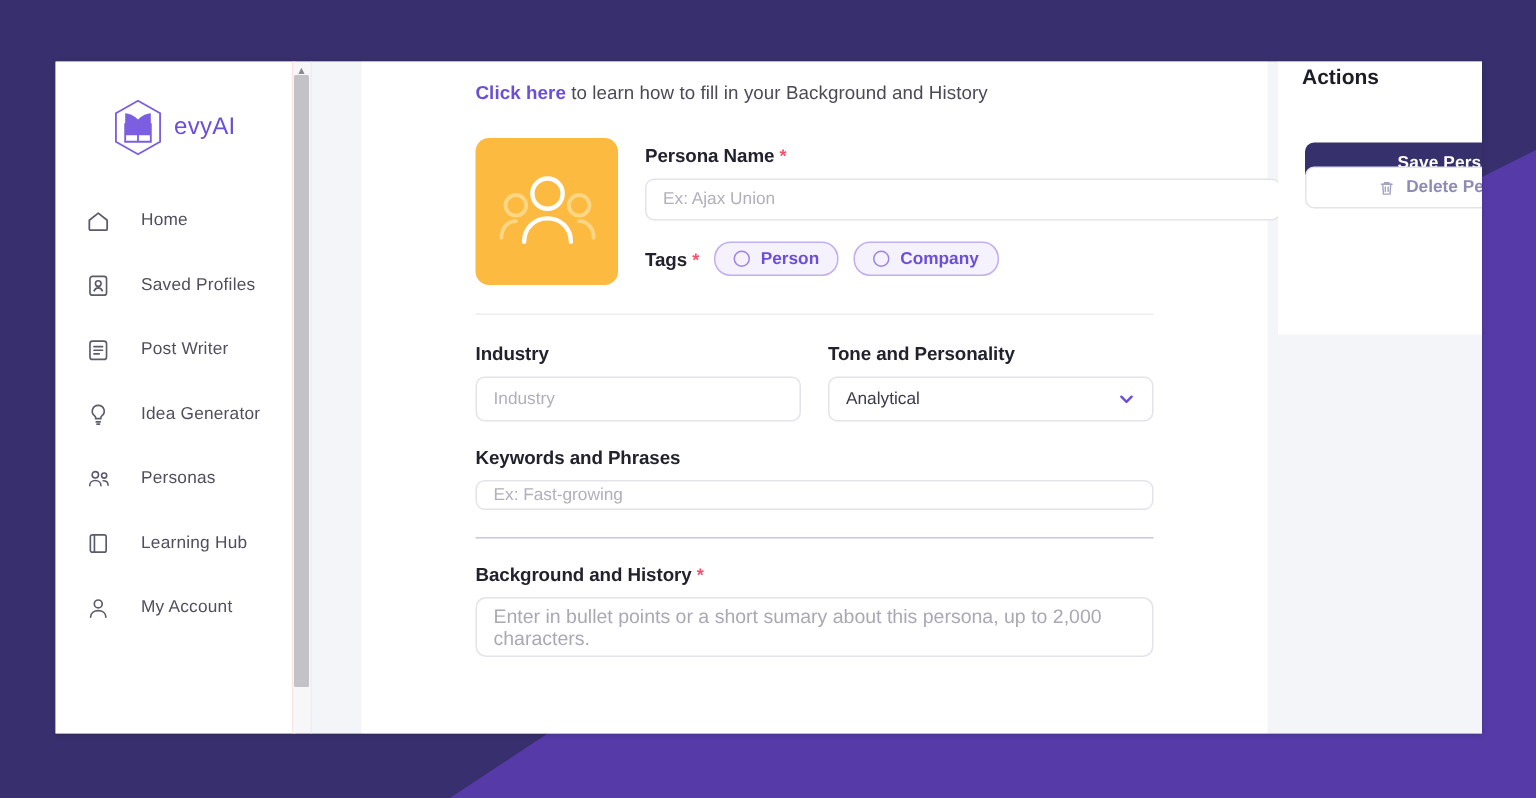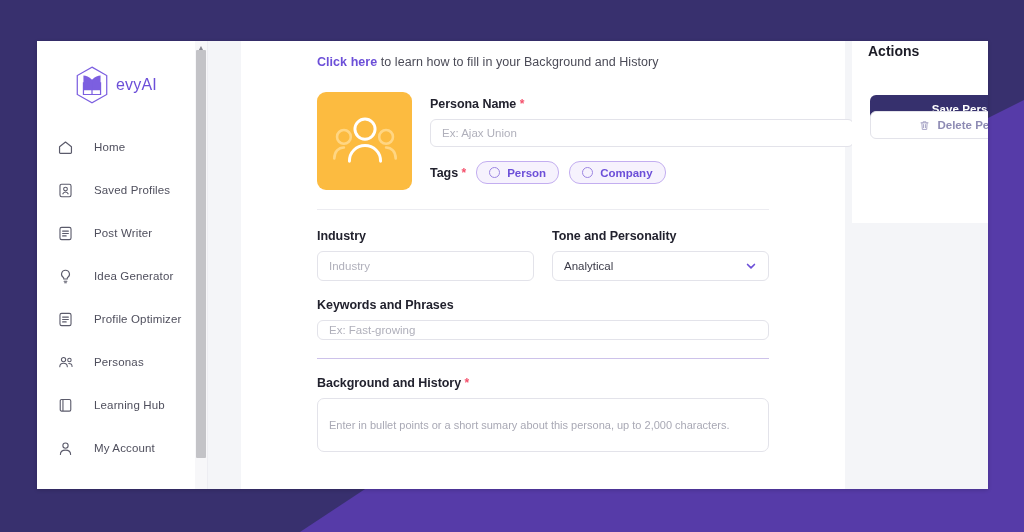--- a/index.html
+++ b/index.html
@@ -101,21 +101,21 @@
   .inp.wide{width:100%;}
   .select{
     margin-top:8px;height:30px;border:1px solid #e3e3ea;border-radius:6px;background:#fff;
     display:flex;align-items:center;justify-content:space-between;padding:0 11px;
     font-size:11.5px;color:#3b3b48;box-sizing:border-box;cursor:pointer;
   }
   .chev{width:12px;height:12px;color:#6c4fd8;flex:none;}
   .block{margin:17px 76px 0 76px;}
   .ta{
     margin-top:8px;min-height:40px;border:1px solid #e3e3ea;border-radius:7px;background:#fff;
-    padding:20px 11px;font-size:11px;color:#a9a9b5;box-sizing:border-box;
+    padding:4px 11px;font-size:13px;color:#a9a9b5;box-sizing:border-box;
   }
 
   
   #actions-panel{
     position:absolute;left:644px;top:0;width:164px;height:182px;background:#ffffff;
   }
   .actions-title{margin:0 0 8px 16px;padding-top:2px;font-size:14px;font-weight:700;color:#1c1c26;}
   .btn-primary{
     margin:24px 0 0 0;width:200px;height:27px;background:#36306d;color:#fff;
     border-radius:6px;display:flex;align-items:center;justify-content:center;
@@ -191,29 +191,20 @@
       <div class="nav-item">
         <span class="ic">
           <svg viewBox="0 0 20 20" width="17" height="17" fill="none" stroke="#5b5b6b" stroke-width="1.3" stroke-linecap="round">
             <path d="M10 2.6a4.6 4.6 0 0 0-2.8 8.3c.5.4.8 1 .8 1.6v.5h4v-.5c0-.6.3-1.2.8-1.6A4.6 4.6 0 0 0 10 2.6Z"></path>
             <path d="M8.4 15.6h3.2M9 17.4h2"></path>
           </svg>
         </span>
         <span class="lb">Idea Generator</span>
       </div>
 
-      <div class="nav-item">
-        <span class="ic">
-          <svg viewBox="0 0 20 20" width="17" height="17" fill="none" stroke="#5b5b6b" stroke-width="1.3">
-            <rect x="3.5" y="2.8" width="13" height="14.4" rx="2"></rect>
-            <path d="M6.6 7.2h6.8M6.6 10h6.8M6.6 12.8h4.2" stroke-linecap="round"></path>
-          </svg>
-        </span>
-        <span class="lb">Profile Optimizer</span>
-      </div>
 
       <div class="nav-item">
         <span class="ic">
           <svg viewBox="0 0 22 20" width="18" height="17" fill="none" stroke="#5b5b6b" stroke-width="1.3" stroke-linecap="round">
             <circle cx="8" cy="6.4" r="2.6"></circle>
             <circle cx="15.2" cy="7" r="2.1"></circle>
             <path d="M3.4 15.2c0-2.6 2-4.2 4.6-4.2s4.6 1.6 4.6 4.2"></path>
             <path d="M14.4 11.2c2.2 0 4 1.3 4 3.6"></path>
           </svg>
         </span>

